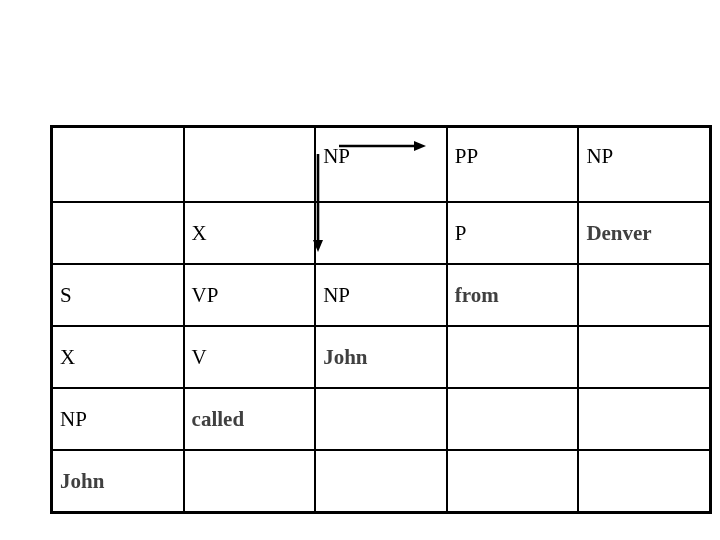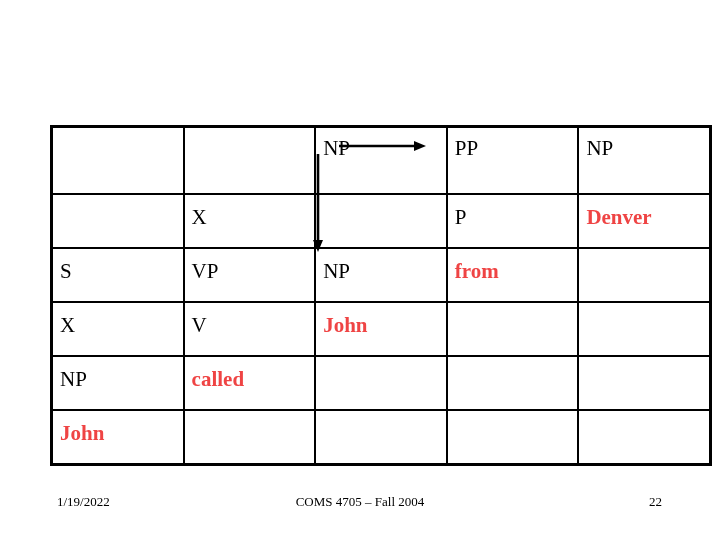--- a/index.html
+++ b/index.html
@@ -34,21 +34,21 @@
   table.parse-chart {
     border-collapse: collapse;
     table-layout: fixed;
     width: 613px;
     height: 327px;
     border: 3px solid #000000;
   }
   table.parse-chart td {
     border: 2px solid #000000;
     width: 122.6px;
-    padding: 0 0 0 7px;
+    padding: 8px 0 0 7px;
     vertical-align: middle;
     font-size: 21px;
     line-height: 1.05;
     color: #000000;
     white-space: nowrap;
   }
   table.parse-chart tr.row-tall td {
     height: 65px;
   }
   table.parse-chart tr.row-std td {
@@ -65,21 +65,21 @@
   }
 
   
   .nt {
     color: #000000;
     font-weight: normal;
     font-family: "Liberation Serif", "DejaVu Serif", serif;
   }
   
   .word {
-    color: #ef4444;
+    color: #404040;
     font-weight: bold;
     font-family: "Liberation Serif", "DejaVu Serif", serif;
   }
 
   
   #arrows {
     position: absolute;
     left: 0; top: 0;
     width: 720px;
     height: 540px;
@@ -235,19 +235,14 @@
       <line x1="339" y1="146" x2="418" y2="146" stroke="#000000" stroke-width="2.6"></line>
       <polygon points="426,146 414,141 414,151" fill="#000000"></polygon>
     </g>
 
     <g>
       <line x1="318" y1="154" x2="318" y2="243" stroke="#000000" stroke-width="2.6"></line>
       <polygon points="318,252 313,240 323,240" fill="#000000"></polygon>
     </g>
   </svg>
 
-  <div id="footer">
-    <span class="foot-date">1/19/2022</span>
-    <span class="foot-center">COMS 4705 – Fall 2004</span>
-    <span class="foot-page">22</span>
-  </div>
 
 </div>
 
 </body></html>

